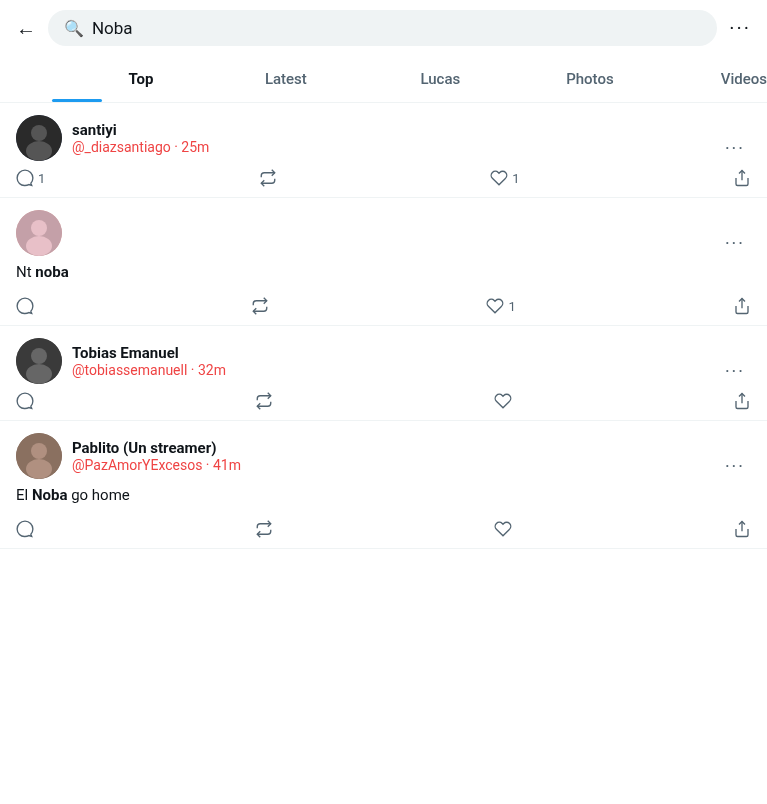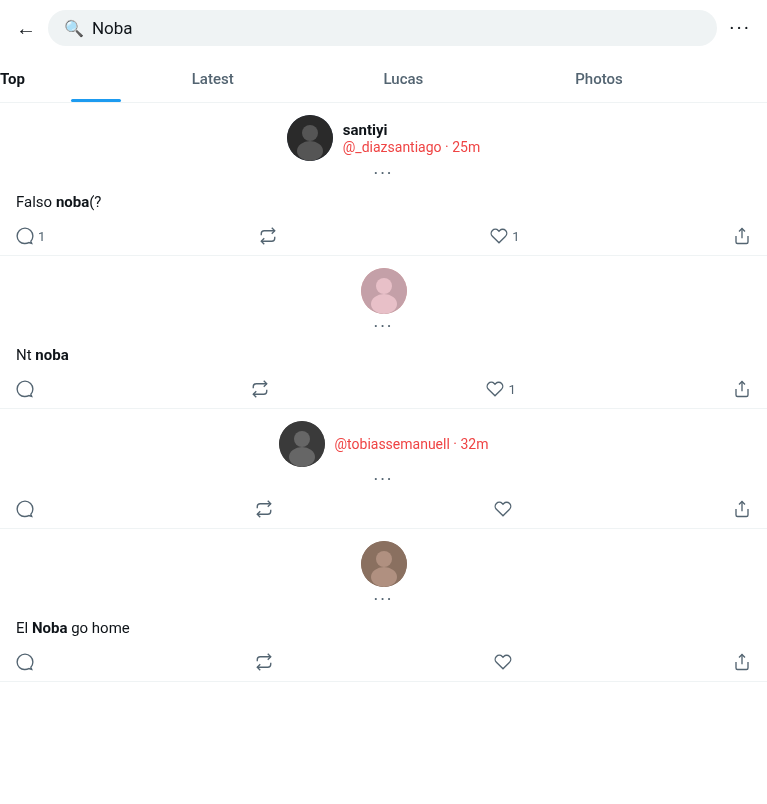--- a/index.html
+++ b/index.html
@@ -50,21 +50,21 @@
       letter-spacing: 2px;
     }
 
     
     .tabs {
       display: flex;
       border-bottom: 1px solid #eff3f4;
     }
     .tab {
       flex: 1;
-      text-align: left;
+      text-align: right;
       padding: 14px 0;
       font-size: 15px;
       color: #536471;
       cursor: pointer;
       position: relative;
       font-weight: 500;
     }
     .tab.active {
       color: #0f1419;
       font-weight: 700;
@@ -81,24 +81,23 @@
       border-radius: 3px;
     }
 
     
     .tweet-card {
       padding: 12px 16px 0 16px;
       border-bottom: 1px solid #eff3f4;
     }
     .tweet-header {
       display: flex;
-      align-items: center;
+      align-items: flex-end;
       justify-content: space-between;
       margin-bottom: 4px;
-      flex-direction: column;
     }
     .tweet-header-left {
       display: flex;
       align-items: center;
       gap: 10px;
     }
     .avatar {
       width: 46px;
       height: 46px;
       border-radius: 50%;
@@ -192,20 +191,21 @@
     <span class="search-text">Noba</span>
   </div>
   <span class="more-btn">···</span>
 </div>
 
 <div class="tabs">
   <div class="tab active">Top</div>
   <div class="tab">Latest</div>
   <div class="tab">Lucas</div>
   <div class="tab">Photos</div>
+  <div class="tab">Videos</div>
 </div>
 
 <div>
 
   <div class="tweet-card">
     <div class="tweet-header">
       <div class="tweet-header-left">
         <div class="avatar avatar-1">
           <svg viewBox="0 0 46 46" xmlns="http://www.w3.org/2000/svg">
             <circle cx="23" cy="23" r="23" fill="#2a2a2a"></circle>
@@ -213,21 +213,20 @@
             <ellipse cx="23" cy="36" rx="13" ry="10" fill="#555"></ellipse>
           </svg>
         </div>
         <div class="user-info">
           <span class="display-name">santiyi</span>
           <span class="handle-time">@_diazsantiago · 25m</span>
         </div>
       </div>
       <span class="tweet-more">···</span>
     </div>
-    <div class="tweet-body">Falso <strong>noba</strong>(?</div>
     <div class="tweet-actions">
       <div class="action-btn">
         <svg viewBox="0 0 24 24" fill="none" stroke="currentColor" stroke-width="1.8">
             <path d="M1.5 12C1.5 6.2 6.2 1.5 12 1.5S22.5 6.2 22.5 12c0 2.7-1 5.1-2.7 6.9L21 22l-3.9-1.2c-1.5.8-3.3 1.2-5.1 1.2C6.2 22.5 1.5 17.8 1.5 12z"></path>
           </svg>
         <span class="action-count">1</span>
       </div>
       <div class="action-btn">
         <svg viewBox="0 0 24 24" fill="none" stroke="currentColor" stroke-width="1.8">
             <path d="M17 1l4 4-4 4"></path>
@@ -300,20 +299,21 @@
     <div class="tweet-header">
       <div class="tweet-header-left">
         <div class="avatar avatar-3">
           <svg viewBox="0 0 46 46" xmlns="http://www.w3.org/2000/svg">
             <circle cx="23" cy="23" r="23" fill="#3a3a3a"></circle>
             <circle cx="23" cy="18" r="8" fill="#666"></circle>
             <ellipse cx="23" cy="36" rx="13" ry="10" fill="#666"></ellipse>
           </svg>
         </div>
         <div class="user-info">
+          <span class="display-name">Tobias Emanuel</span>
           <span class="handle-time">@tobiassemanuell · 32m</span>
         </div>
       </div>
       <span class="tweet-more">···</span>
     </div>
     <div class="tweet-actions">
       <div class="action-btn">
         <svg viewBox="0 0 24 24" fill="none" stroke="currentColor" stroke-width="1.8">
             <path d="M1.5 12C1.5 6.2 6.2 1.5 12 1.5S22.5 6.2 22.5 12c0 2.7-1 5.1-2.7 6.9L21 22l-3.9-1.2c-1.5.8-3.3 1.2-5.1 1.2C6.2 22.5 1.5 17.8 1.5 12z"></path>
           </svg>
@@ -344,20 +344,24 @@
   <div class="tweet-card">
     <div class="tweet-header">
       <div class="tweet-header-left">
         <div class="avatar avatar-4">
           <svg viewBox="0 0 46 46" xmlns="http://www.w3.org/2000/svg">
             <circle cx="23" cy="23" r="23" fill="#8a7060"></circle>
             <circle cx="23" cy="18" r="8" fill="#b09080"></circle>
             <ellipse cx="23" cy="36" rx="13" ry="10" fill="#b09080"></ellipse>
           </svg>
         </div>
+        <div class="user-info">
+          <span class="display-name">Pablito (Un streamer)</span>
+          <span class="handle-time">@PazAmorYExcesos · 41m</span>
+        </div>
       </div>
       <span class="tweet-more">···</span>
     </div>
     <div class="tweet-body">El <strong>Noba</strong> go home</div>
     <div class="tweet-actions">
       <div class="action-btn">
         <svg viewBox="0 0 24 24" fill="none" stroke="currentColor" stroke-width="1.8">
             <path d="M1.5 12C1.5 6.2 6.2 1.5 12 1.5S22.5 6.2 22.5 12c0 2.7-1 5.1-2.7 6.9L21 22l-3.9-1.2c-1.5.8-3.3 1.2-5.1 1.2C6.2 22.5 1.5 17.8 1.5 12z"></path>
           </svg>
       </div>

